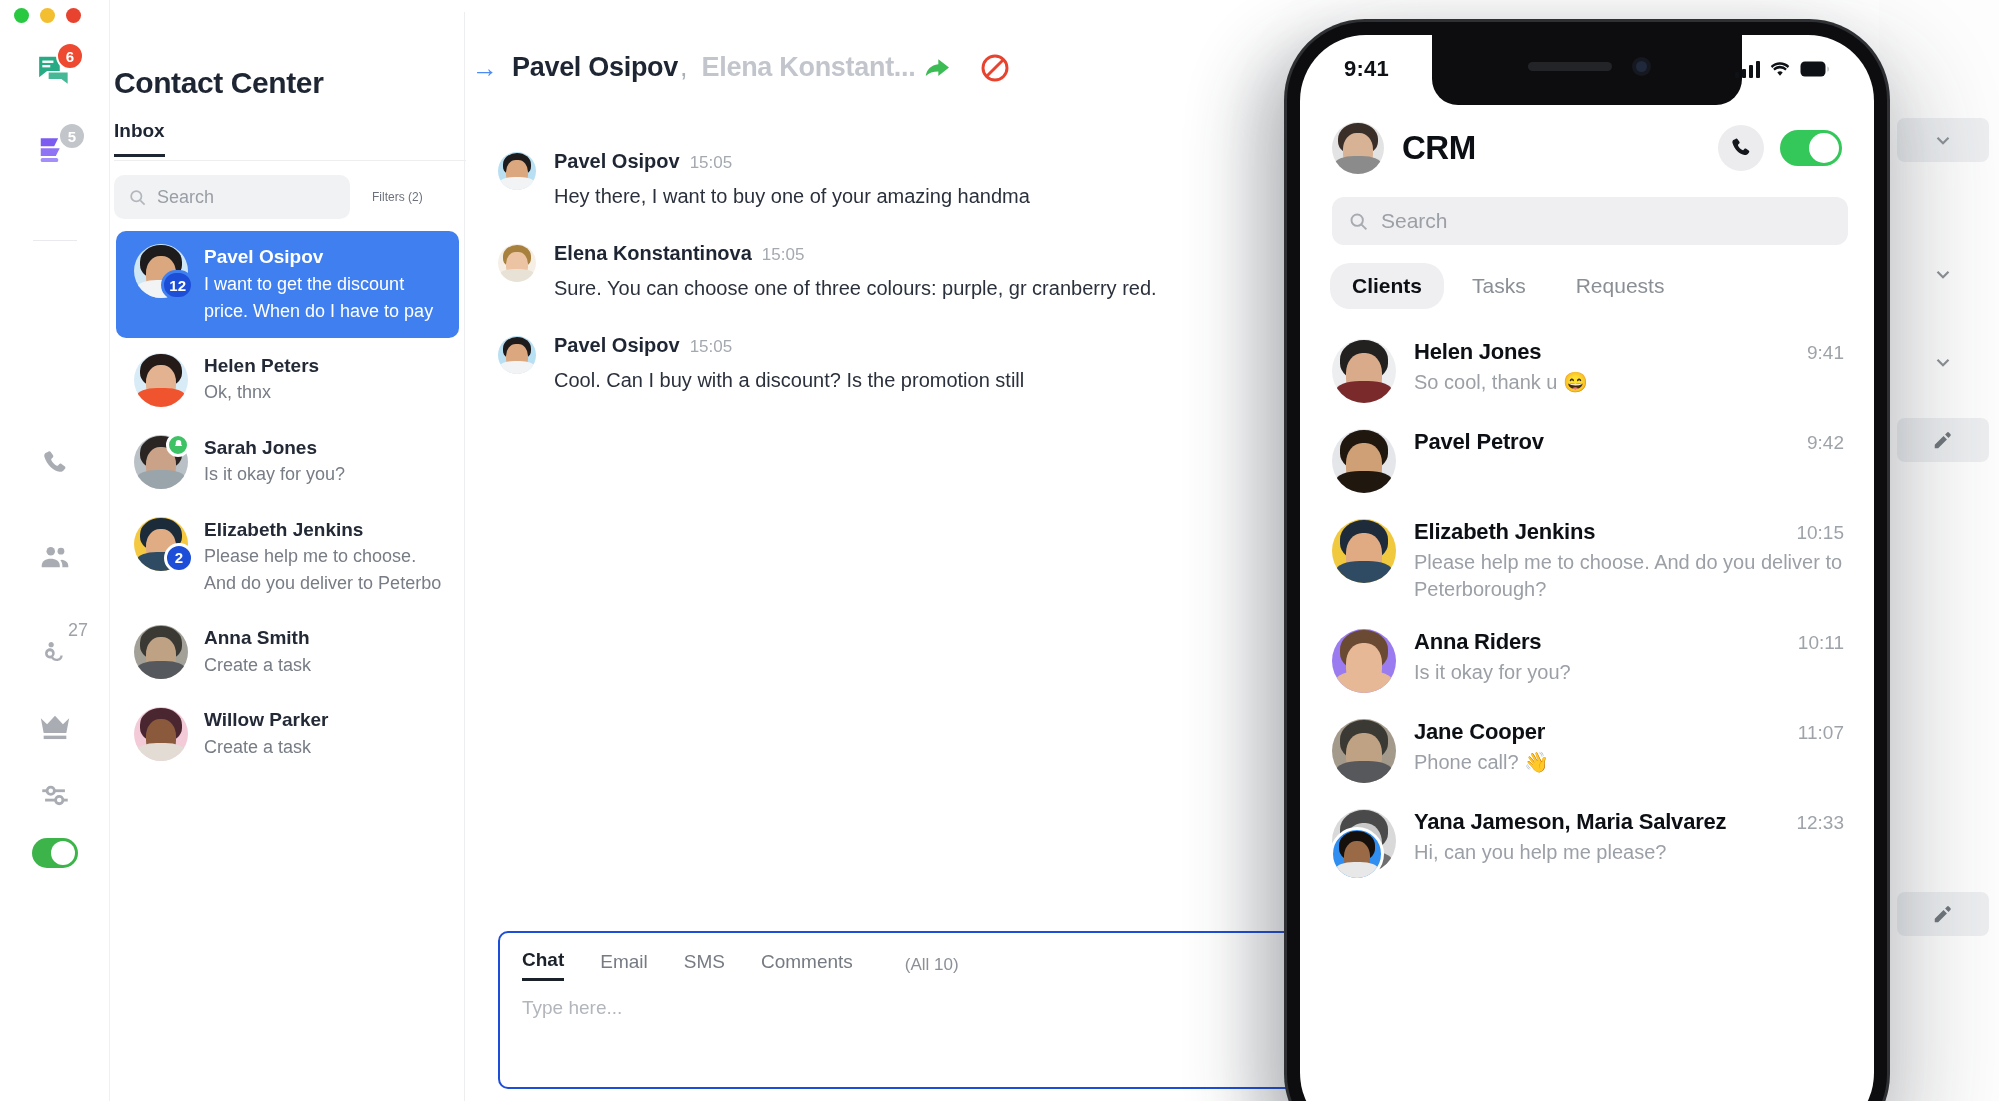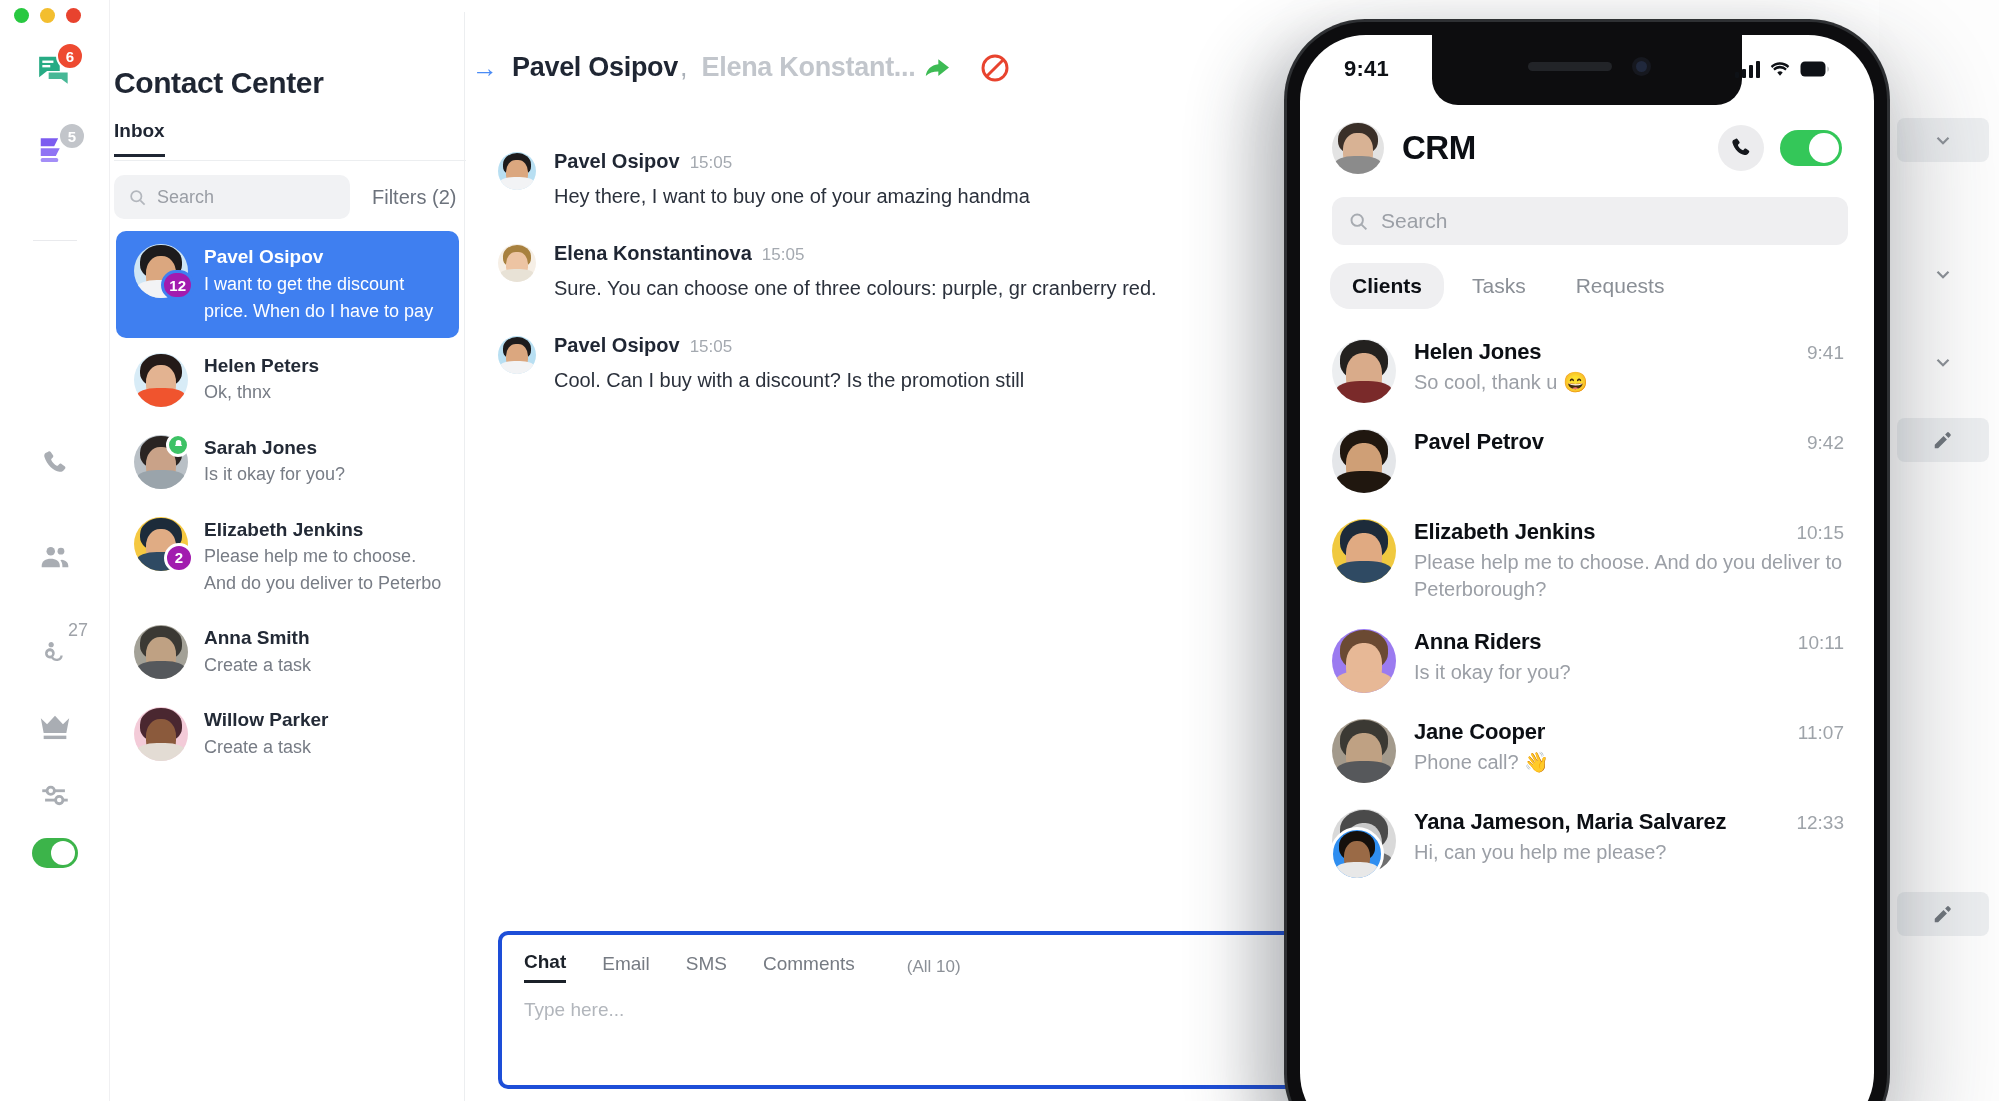--- a/index.html
+++ b/index.html
@@ -43,35 +43,35 @@
   .tab { font-size: 19px; color:#8b9097; padding-bottom: 12px; cursor:pointer; }
   .tab.active { color:#1f2633; font-weight:700; border-bottom: 3px solid #1f2633; }
   .tabs-rule { position:absolute; left:4px; top:148px; width: 360px; height:1px; background:#eceef0; }
 
   .searchrow { position:absolute; left: 4px; top: 163px; width: 351px; height: 44px; display:flex; align-items:center; }
   .searchbox {
     width: 236px; height: 44px; background:#f1f2f4; border-radius: 10px;
     display:flex; align-items:center; gap:10px; padding: 0 14px;
   }
   .searchbox span { color:#9a9ea5; font-size: 18px; }
-  .filters { margin-left: 22px; color:#6c727c; font-size: 20px; cursor:pointer; }
+  .filters { margin-left: 22px; color:#6c727c; font-size: 12px; cursor:pointer; }
 
   .convlist { position:absolute; left:0; top: 219px; width: 355px; bottom:0; overflow:hidden; }
   .conv { position:relative; display:flex; gap: 16px; padding: 13px 14px 13px 18px; border-radius: 10px; margin: 0 6px 2px 6px; cursor:pointer; }
   .conv.sel { background:#3f7ff0; }
   .av-wrap { position:relative; flex: 0 0 54px; width:54px; height:54px; }
   .av { width:54px; height:54px; border-radius:50%; overflow:hidden; position:relative; }
   .conv-body { min-width:0; flex:1; }
   .conv-name { font-size: 19px; font-weight: 700; color:#232a36; line-height: 1.35; }
   .conv-msg { font-size: 18px; color:#777c85; line-height: 1.5; margin-top:1px; max-height: 56px; overflow:hidden; }
   .conv.sel .conv-name, .conv.sel .conv-msg { color:#ffffff; font-weight:600; }
   .conv.sel .conv-msg { font-weight:400; }
   .cbadge {
     position:absolute; right:-6px; bottom:-2px; min-width:30px; height:30px; border-radius:15px;
-    background:#a21caf; color:#fff; font-size:15px; font-weight:600;
+    background:#1d4ed8; color:#fff; font-size:15px; font-weight:600;
     display:flex; align-items:center; justify-content:center; border:3px solid #fff; padding:0 5px;
   }
   .conv.sel .cbadge { border-color:#3f7ff0; }
   .cdot-online {
     position:absolute; right:-2px; top:-2px; width: 24px; height:24px; border-radius:50%;
     background:#3dc265; border:3px solid #fff; display:flex; align-items:center; justify-content:center;
   }
 
   
   .conv-pane { position:absolute; left: 466px; top:0; right:0; height: 1101px; background:#fff; }
@@ -86,21 +86,21 @@
   .msgs { position:absolute; left: 0; top: 140px; right: 0; bottom: 170px; overflow:hidden; }
   .msg { display:flex; gap: 18px; padding: 10px 26px 20px 32px; }
   .msg-av { flex:0 0 38px; width:38px; height:38px; border-radius:50%; overflow:hidden; position:relative; margin-top:2px; }
   .msg-hdr { display:flex; align-items:baseline; gap: 10px; }
   .msg-name { font-size: 20px; font-weight:700; color:#1f2633; }
   .msg-time { font-size: 17px; color:#a4a9b0; }
   .msg-text { font-size: 20px; color:#2b313c; line-height: 1.55; margin-top: 8px; max-width: 760px; }
 
   .composer {
     position:absolute; left: 32px; bottom: 12px; right: 26px; height: 158px;
-    border: 4px solid #1d4ed8; border-radius: 10px; background:#fff;
+    border: 2px solid #1d4ed8; border-radius: 10px; background:#fff;
   }
   .comp-tabs { display:flex; align-items:center; gap: 36px; padding: 16px 22px 0 22px; }
   .ctab { font-size: 19px; color:#767b83; padding-bottom: 7px; cursor:pointer; }
   .ctab.active { color:#1b2129; font-weight:700; border-bottom:3px solid #1b2129; }
   .call-count { margin-left: 16px; font-size: 17px; color:#8b9097; }
   .comp-input { padding: 16px 22px; font-size: 19px; color:#b2b6bc; }
   .comp-actions { position:absolute; right: 18px; bottom: 14px; display:flex; align-items:center; gap: 22px; color:#9aa0a7; }
 
   
   .rightpanel { position:absolute; right:0; top:0; width: 120px; height: 1101px; background:#fdfdfd; }

